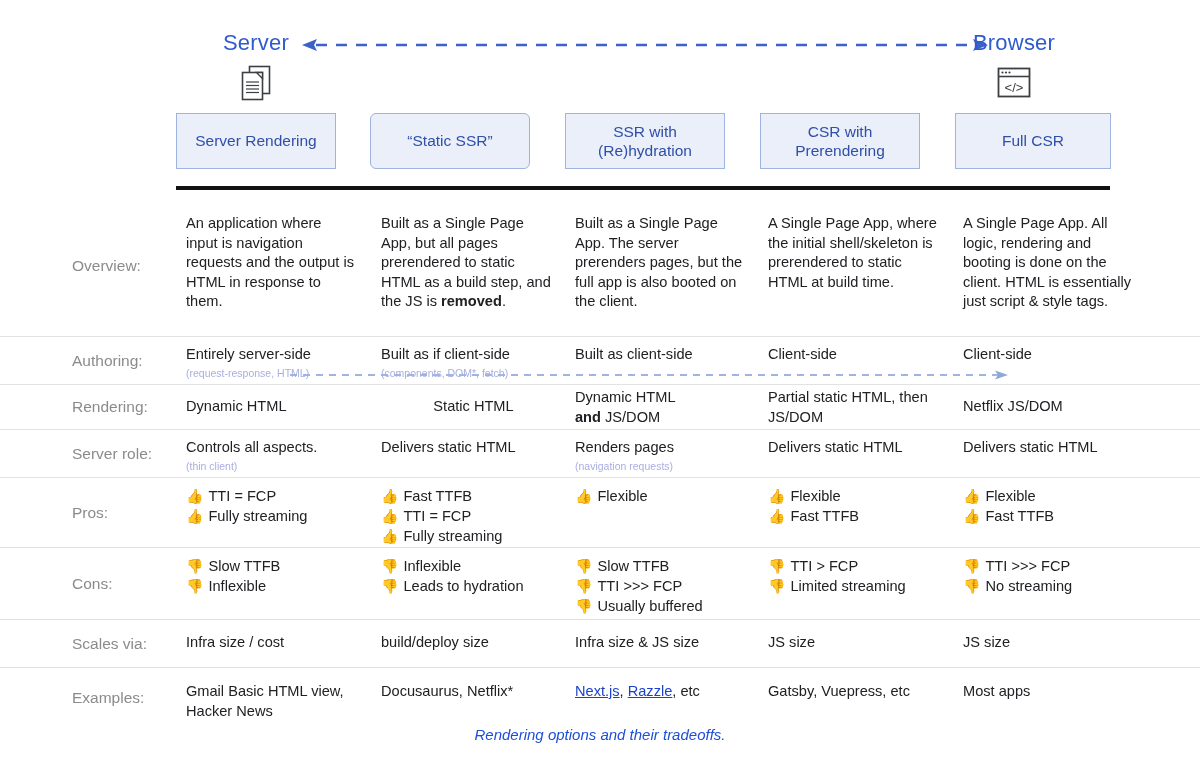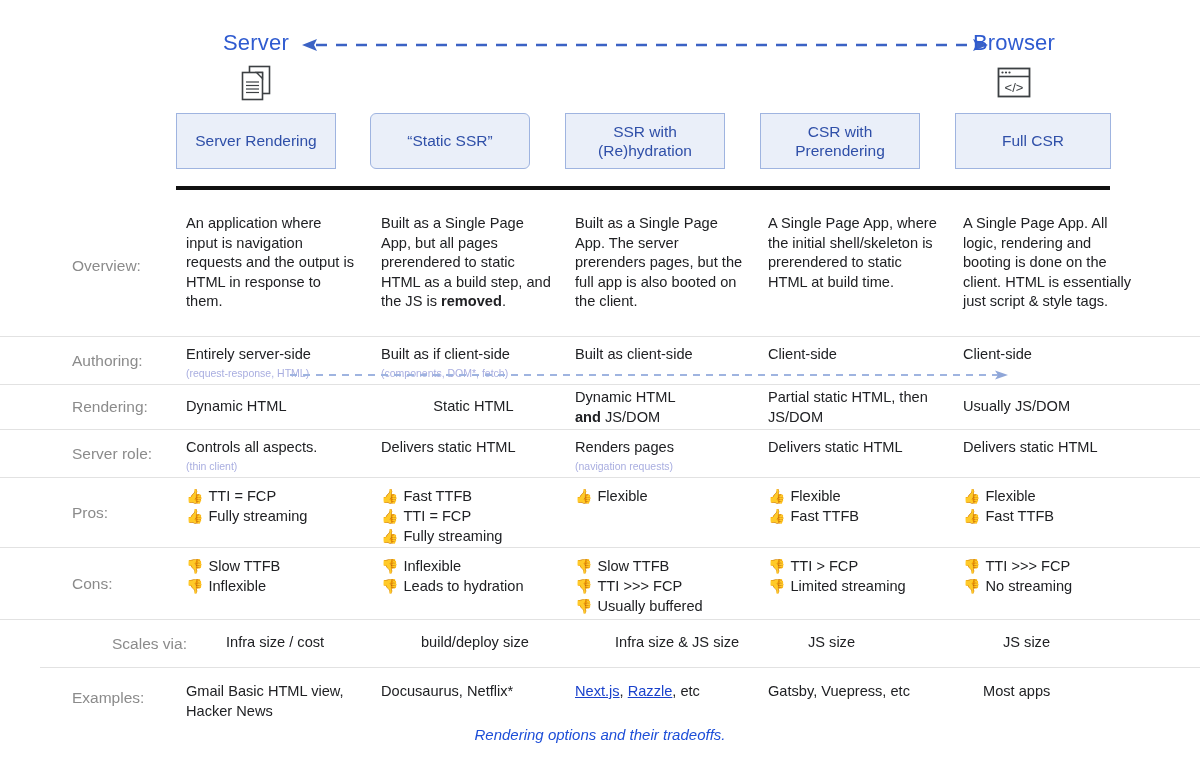--- a/index.html
+++ b/index.html
@@ -176,21 +176,21 @@
     <div class="row" style="height:45px;">
       <div class="rowlabel">Rendering:</div>
       <div class="cells">
         <div class="cell" style="left:186px;width:185px;top:12px;">Dynamic HTML</div>
         <div class="cell" style="left:381px;width:185px;top:12px;text-align:center;">Static HTML</div>
         <div class="cell" style="left:575px;width:185px;top:3px;">
           <span>Dynamic HTML</span><br>
           <b>and</b><span> JS/DOM</span>
         </div>
         <div class="cell" style="left:768px;width:185px;top:3px;">Partial static HTML, then JS/DOM</div>
-        <div class="cell" style="left:963px;width:185px;top:12px;">Usually JS/DOM</div>
+        <div class="cell" style="left:963px;width:185px;top:12px;">Netflix JS/DOM</div>
       </div>
     </div>
 
     <div class="row" style="height:48px;">
       <div class="rowlabel">Server role:</div>
       <div class="cells">
         <div class="cell" style="left:186px;width:190px;top:8px;">
           <span>Controls all aspects.</span>
           <span class="sub">(thin client)</span>
         </div>
@@ -313,40 +313,40 @@
               <span>TTI &gt;&gt;&gt; FCP</span>
             </div>
             <div class="pc-line">
               <span class="gl">👎</span>
               <span>No streaming</span>
             </div>
           </div>
       </div>
     </div>
 
-    <div class="row" style="height:48px;margin-left:40px;">
+    <div class="row" style="height:48px;">
       <div class="rowlabel">Scales via:</div>
       <div class="cells">
         <div class="cell" style="left:186px;width:190px;top:13px;">Infra size / cost</div>
         <div class="cell" style="left:381px;width:190px;top:13px;">build/deploy size</div>
         <div class="cell" style="left:575px;width:190px;top:13px;">Infra size &amp; JS size</div>
         <div class="cell" style="left:768px;width:190px;top:13px;">JS size</div>
         <div class="cell" style="left:963px;width:190px;top:13px;">JS size</div>
       </div>
     </div>
 
     <div class="row" style="height:56px;">
       <div class="rowlabel" style="top:30px;">Examples:</div>
       <div class="cells">
         <div class="cell" style="left:186px;width:176px;top:14px;">Gmail Basic HTML view, Hacker News</div>
         <div class="cell" style="left:381px;width:186px;top:14px;">Docusaurus, Netflix*</div>
         <div class="cell" style="left:575px;width:190px;top:14px;">
           <a class="lnk" href="#">Next.js</a><span>, </span><a class="lnk" href="#">Razzle</a><span>, etc</span>
         </div>
         <div class="cell" style="left:768px;width:190px;top:14px;">Gatsby, Vuepress, etc</div>
-        <div class="cell" style="left:963px;width:190px;top:14px;margin-left:20px;">Most apps</div>
+        <div class="cell" style="left:963px;width:190px;top:14px;">Most apps</div>
       </div>
     </div>
 
   </div>
 
   <div class="caption">Rendering options and their tradeoffs.</div>
 </div>
 
 </body></html>

